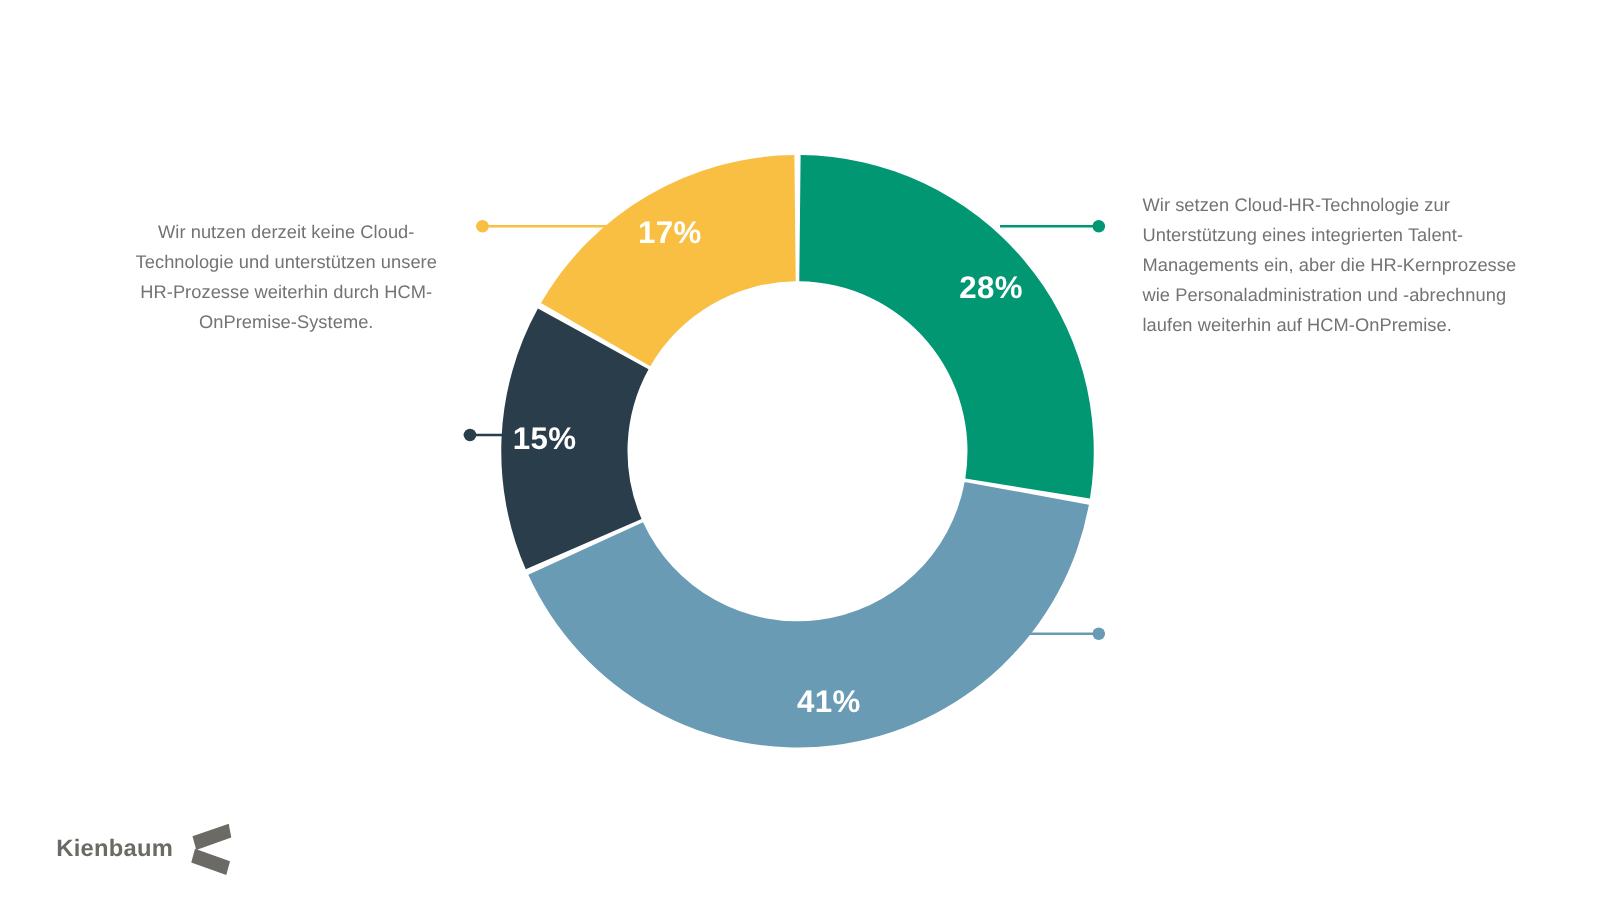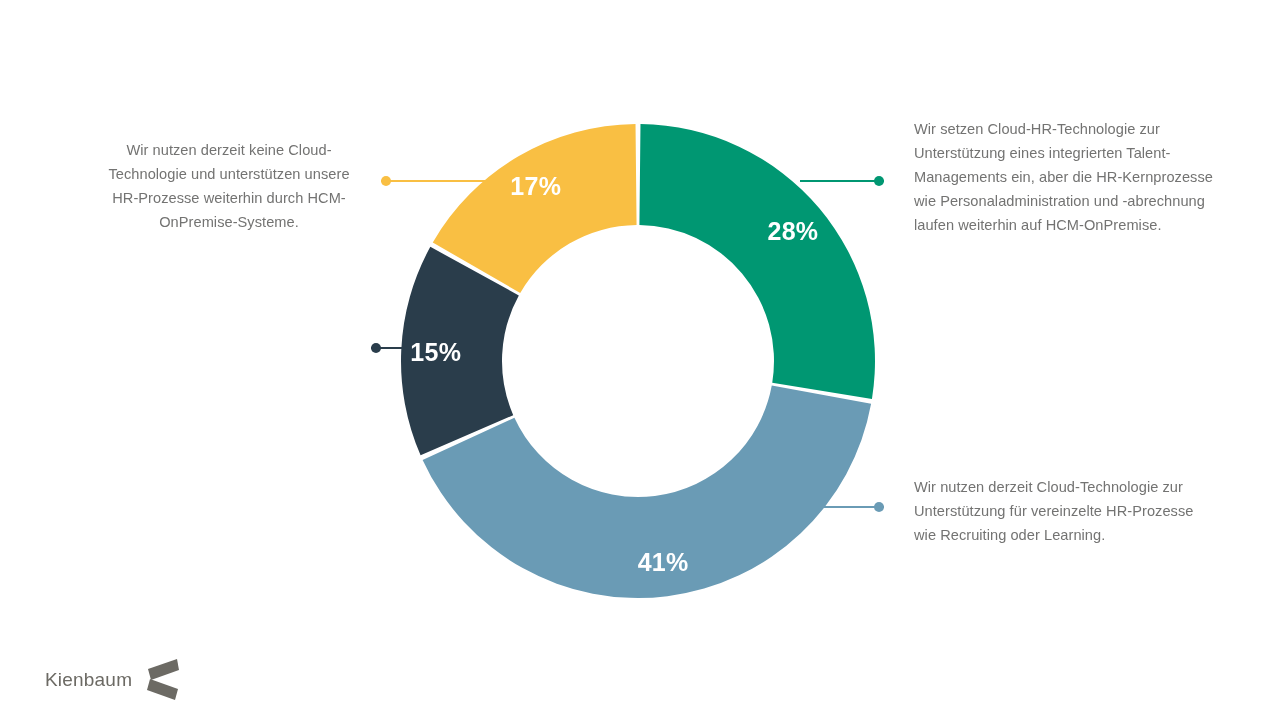--- a/index.html
+++ b/index.html
@@ -47,20 +47,21 @@
     letter-spacing: 0.3px;
   }
 
   
   .callout {
     position: absolute;
     font-size: 14.6px;
     line-height: 24px;
     color: #737372;
     letter-spacing: 0.05px;
+    margin-top: 36px;
   }
   .callout.right  { text-align: left; }
   .callout.left   { text-align: center; }
 
   #callout-green  { left: 914px; top: 117px;  width: 302px; }
   #callout-blue   { left: 914px; top: 475px;  width: 300px; }
   #callout-yellow { left: 104px; top: 138px;  width: 250px; }
   #callout-navy   { left: 144px; top: 295px;  width: 208px; }
 
   
@@ -93,21 +94,21 @@
   #logo {
     position: absolute;
     left: 45px;
     top: 658px;
     display: flex;
     align-items: center;
     gap: 14px;
   }
   #logo-wordmark {
     font-size: 19px;
-    font-weight: normal;
+    font-weight: bold;
     color: #6c6a64;
     letter-spacing: 0.2px;
   }
   #logo-mark-svg { display: block; }
 </style>
 </head>
 <body>
 
 <div id="slide">
 
@@ -143,21 +144,20 @@
     <div class="dot" style="background: rgb(249, 191, 67);"></div>
   </div>
 
   <div class="leader dot-left" id="leader-navy">
     <div class="line" style="background: rgb(42, 61, 75);"></div>
     <div class="dot" style="background: rgb(42, 61, 75);"></div>
   </div>
 
   <div class="callout right" id="callout-green">Wir setzen Cloud-HR-Technologie zur Unterstützung eines integrierten Talent-Managements ein, aber die HR-Kernprozesse wie Personaladministration und -abrechnung laufen weiterhin auf HCM-OnPremise.</div>
 
-  <div class="callout right" id="callout-blue">Wir nutzen derzeit Cloud-Technologie zur Unterstützung für vereinzelte HR-Prozesse wie Recruiting oder Learning.</div>
 
 
   <div class="callout left" id="callout-yellow">Wir nutzen derzeit keine Cloud-Technologie und unterstützen unsere HR-Prozesse weiterhin durch HCM-OnPremise-Systeme.</div>
 
   <div id="logo">
     <div id="logo-wordmark" style="color: rgb(108, 106, 100);">Kienbaum</div>
     <svg id="logo-mark-svg" width="34" height="44" viewBox="0 0 34 44">
       <polygon class="mark-bar" points="31,1 33,12 5,22 2,11" fill="#6c6a64"></polygon>
       <polygon class="mark-bar" points="4,21 1,32 29,42 32,31" fill="#6c6a64"></polygon>
     </svg>

